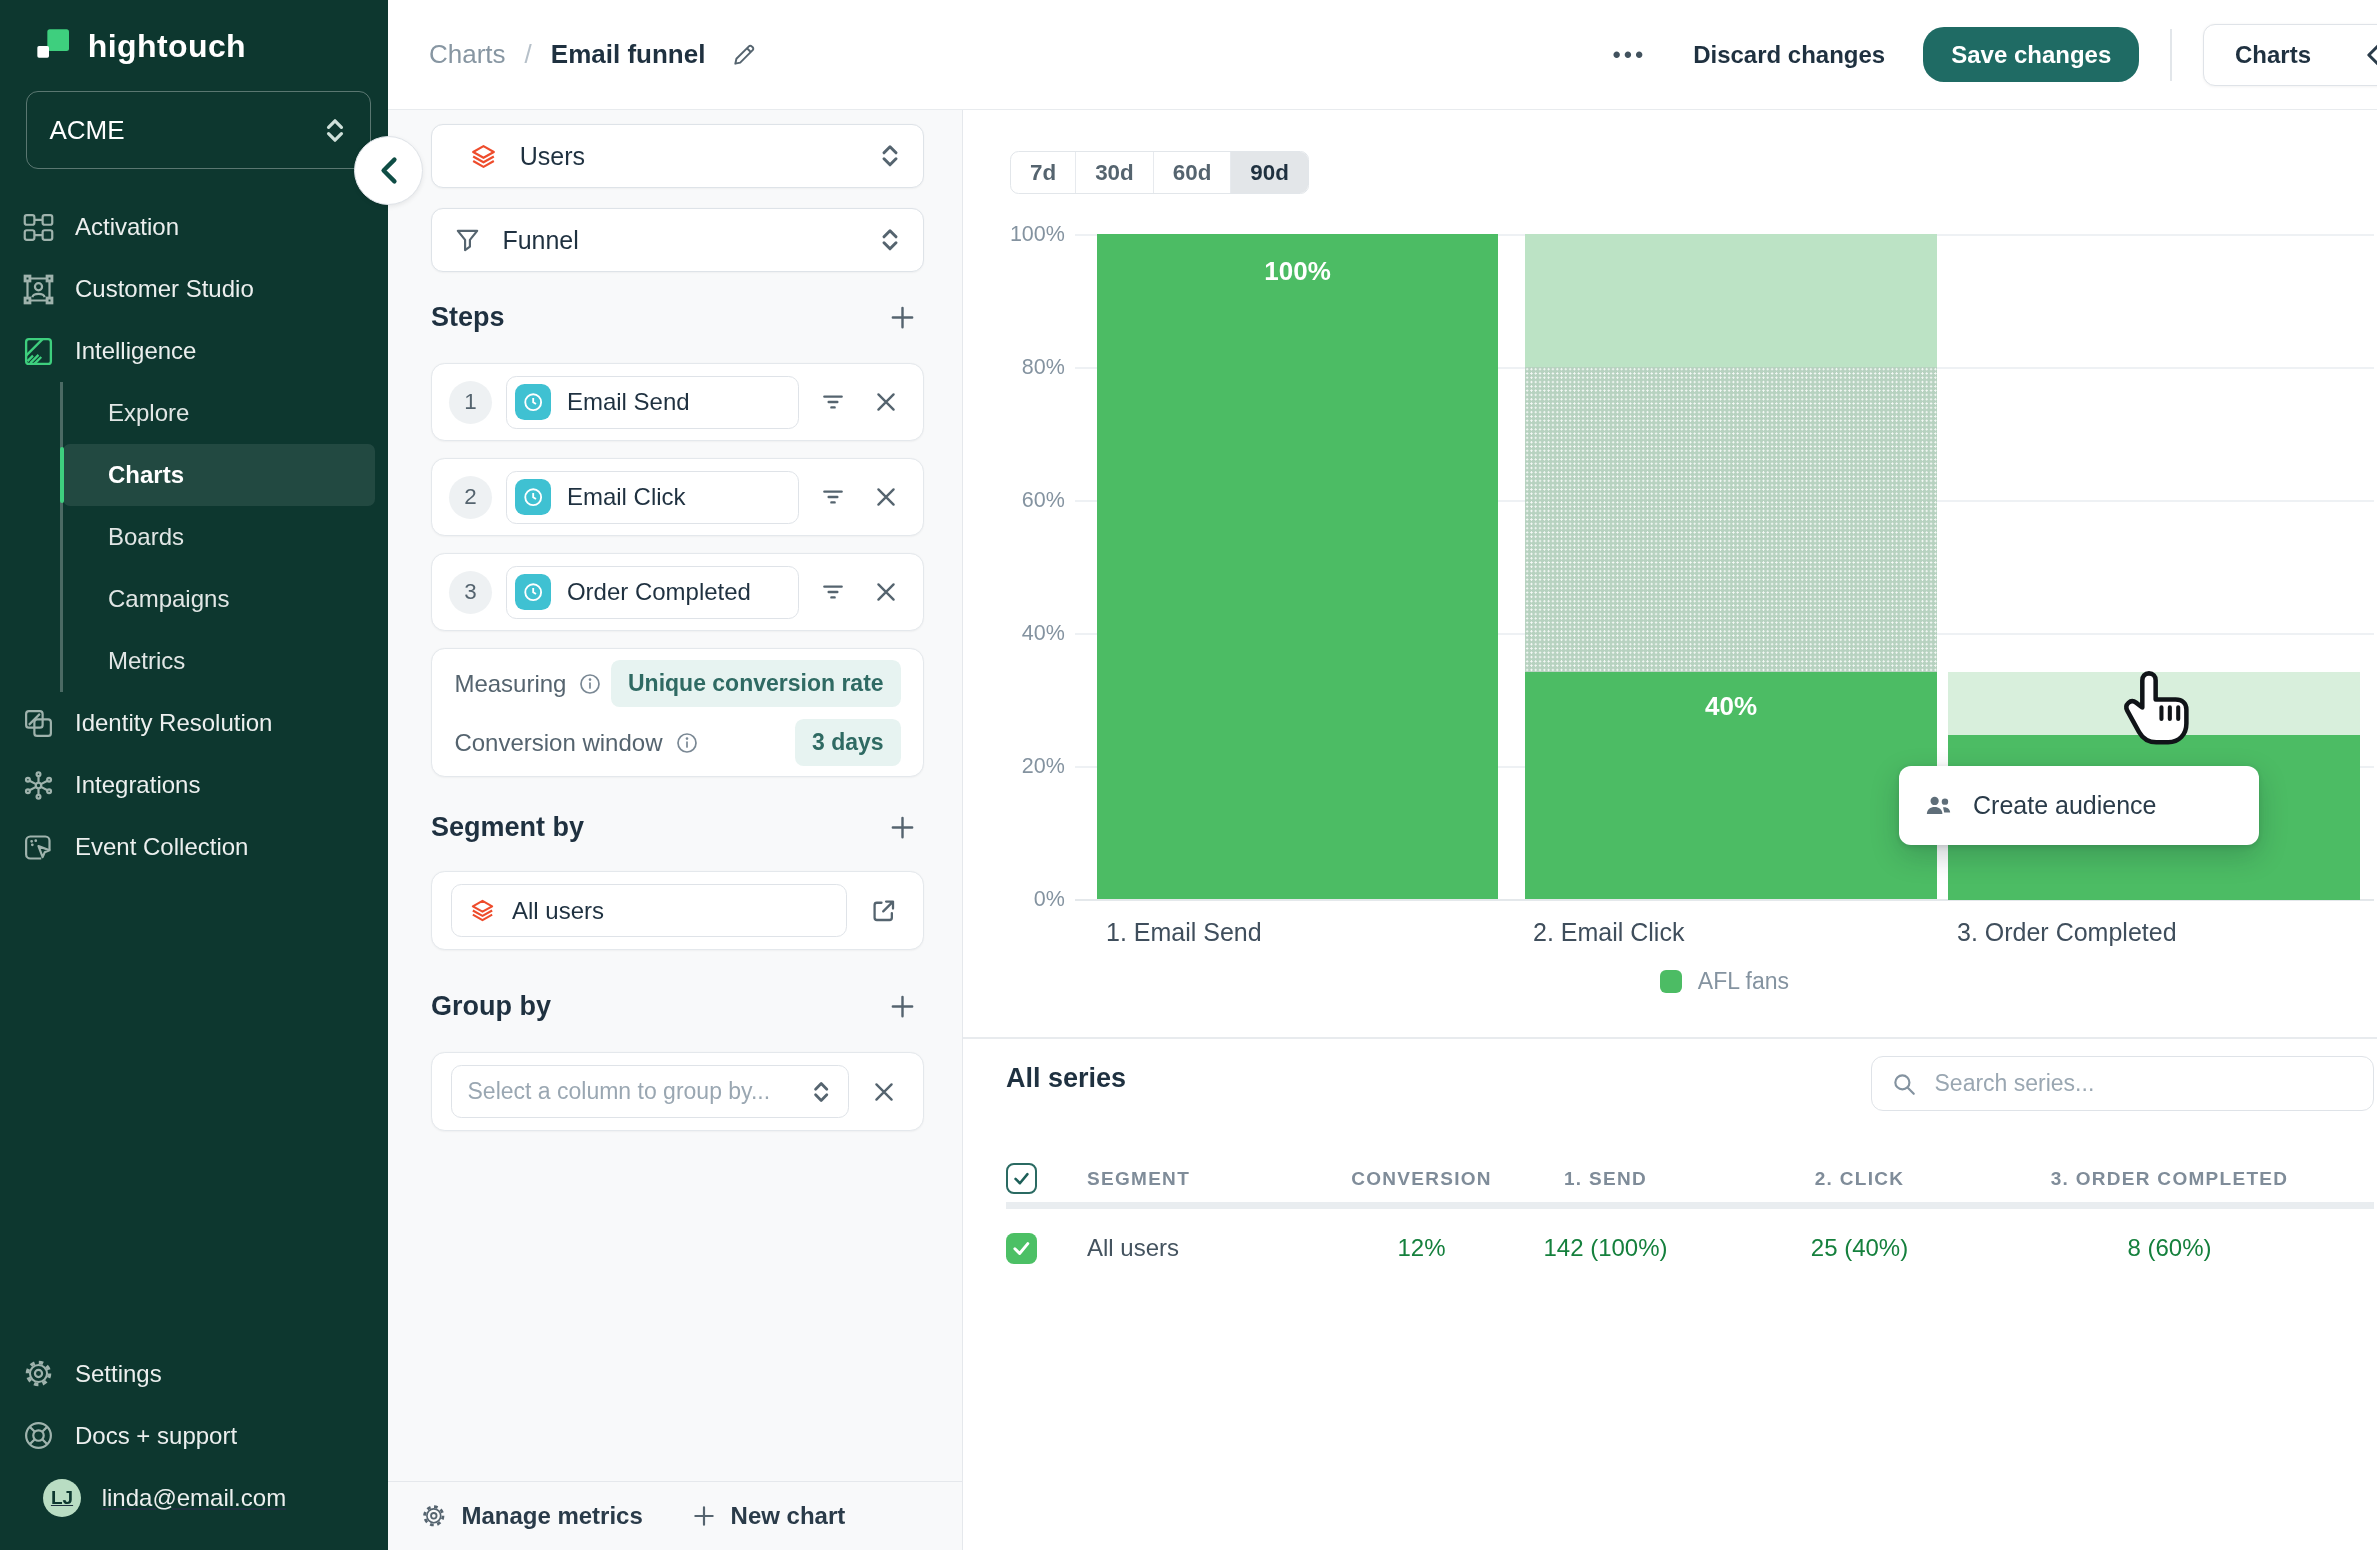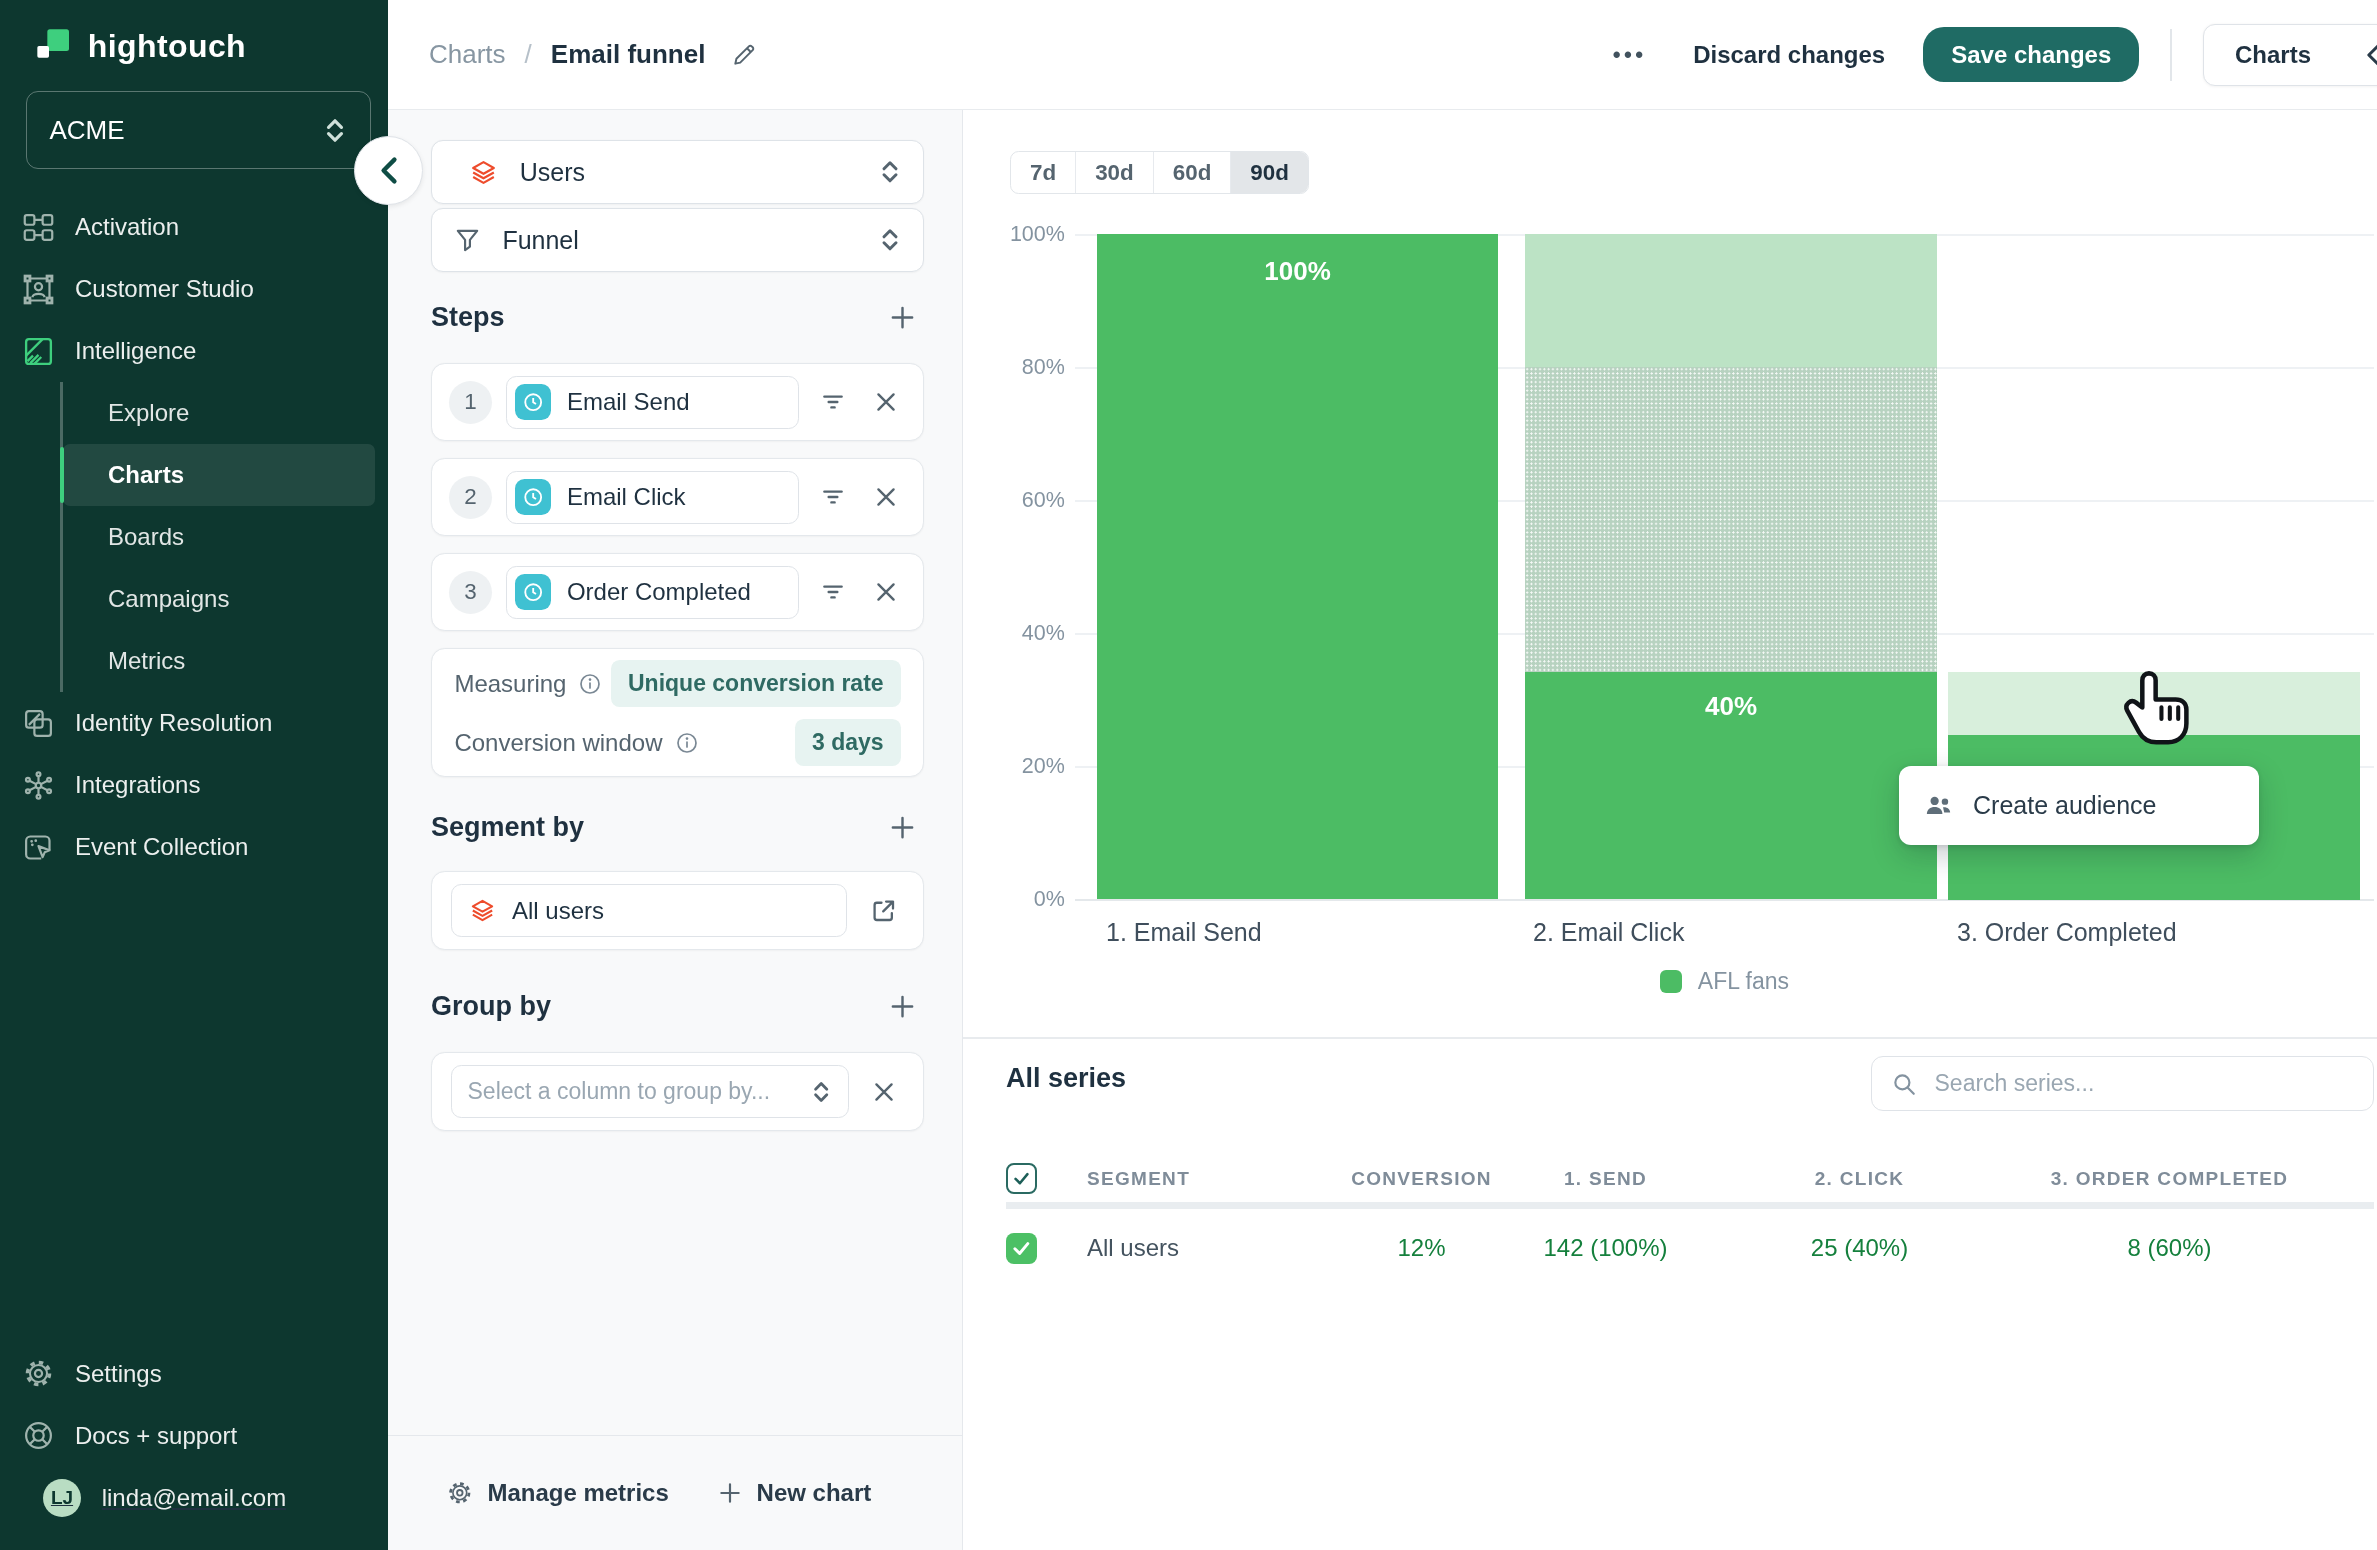--- a/index.html
+++ b/index.html
@@ -58,22 +58,22 @@
   .step-inner{width:307px;height:53px;border:1.7px solid #dfe3e8;border-radius:10.3px;display:flex;align-items:center;
      gap:15.5px;padding:0 8.6px;box-sizing:border-box;cursor:pointer;}
   .evt-ico{width:36px;height:36px;border-radius:9.5px;background:#3fc1d2;display:flex;align-items:center;justify-content:center;flex:none;}
   .step-inner .lbl{font-size:24px;color:#1f3140;white-space:nowrap;overflow:hidden;}
   .icon-btn{padding:6.9px;cursor:pointer;flex:none;}
   .meas-row{display:flex;align-items:center;justify-content:space-between;padding:0 22.4px;height:59px;}
   .meas-lab{display:flex;align-items:center;gap:12px;color:#55646f;font-size:24px;}
   .pill{background:#e7f3f1;color:#2f6a63;font-size:23px;font-weight:600;border-radius:8.6px;padding:10.3px 17px;cursor:pointer;}
   .inner-box{height:53px;border:1.7px solid #dfe3e8;border-radius:10.3px;background:#fff;display:flex;align-items:center;
      gap:15.5px;padding:0 15.5px;box-sizing:border-box;cursor:pointer;}
-  .cfg-footer{position:absolute;left:0;bottom:0;width:574px;height:115px;border-top:1.7px solid #e5e8ec;
-     display:flex;align-items:center;gap:48px;padding-left:58px;box-sizing:border-box;background:#f8f9fa;}
+  .cfg-footer{position:absolute;left:0;bottom:0;width:574px;height:69px;border-top:1.7px solid #e5e8ec;
+     display:flex;align-items:center;gap:48px;padding-left:32px;box-sizing:border-box;background:#f8f9fa;}
   .foot-btn{display:flex;align-items:center;gap:13.8px;font-size:24px;font-weight:600;color:#2a3b49;cursor:pointer;}
   .collapse{position:absolute;left:-34px;top:26px;width:67px;height:67px;border-radius:50%;background:#fff;
      border:1.7px solid #dfe3e8;box-shadow:0 1.7px 5.2px rgba(0,0,0,.08);display:flex;align-items:center;justify-content:center;cursor:pointer;z-index:5;}
 
   
   #chartp{position:absolute;left:963px;top:110px;width:1414px;height:1440px;background:#fff;}
   .ranges{position:absolute;left:47px;top:41px;display:flex;border:1.7px solid #e2e6ea;border-radius:8.6px;overflow:hidden;background:#fff;}
   .range{height:41px;display:flex;align-items:center;padding:0 19px;font-size:22.4px;font-weight:600;color:#55646f;
      border-left:1.7px solid #e7eaee;cursor:pointer;}
   .range:first-child{border-left:none;}
@@ -289,21 +289,21 @@
     </div>
   </header>
 
   <section id="cfg">
     <div class="collapse">
       <svg width="26" height="29" viewBox="0 0 12 16" fill="none" stroke="#0f4d45" stroke-width="2.4" stroke-linecap="round" stroke-linejoin="round">
         <path d="M9 2 L3 8 L9 14"></path>
       </svg>
     </div>
 
-    <div class="select" style="top:30px;padding-left:36px;">
+    <div class="select" style="top:14px;padding-left:36px;">
       <span>
         <svg width="31" height="31" viewBox="0 0 24 24" fill="none" stroke="#ee4c2c" stroke-width="1.7" stroke-linejoin="round">
           <path d="M4 8.5 L12 4 L20 8.5 L12 13 Z"></path>
           <path d="M4 12 L12 16.5 L20 12"></path>
           <path d="M4 15.5 L12 20 L20 15.5"></path>
         </svg>
       </span>
       <span class="lbl">Users</span>
       <span>
         <svg width="24" height="27.6" viewBox="0 0 16 18" fill="none" stroke="#55646f" stroke-width="2" stroke-linecap="round" stroke-linejoin="round">

